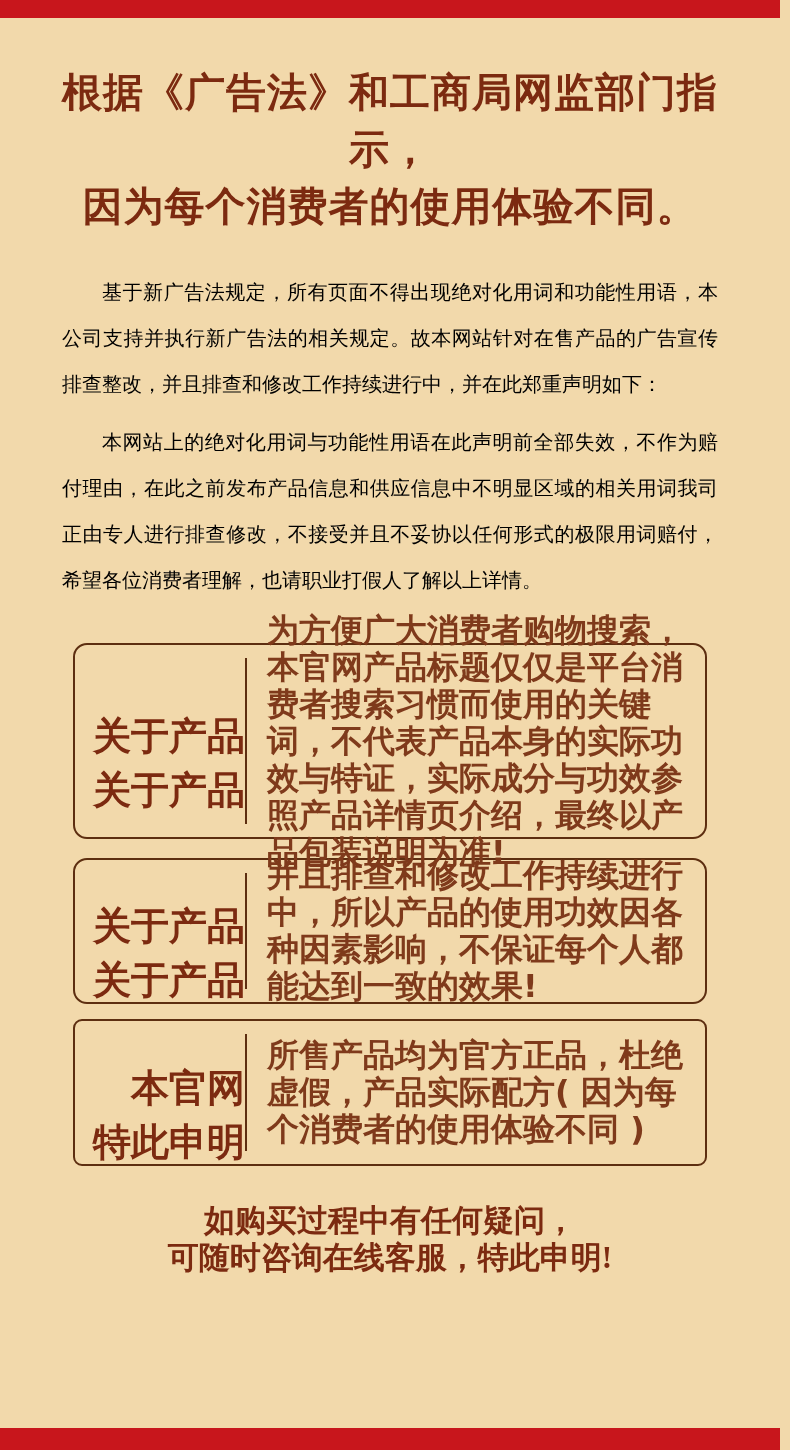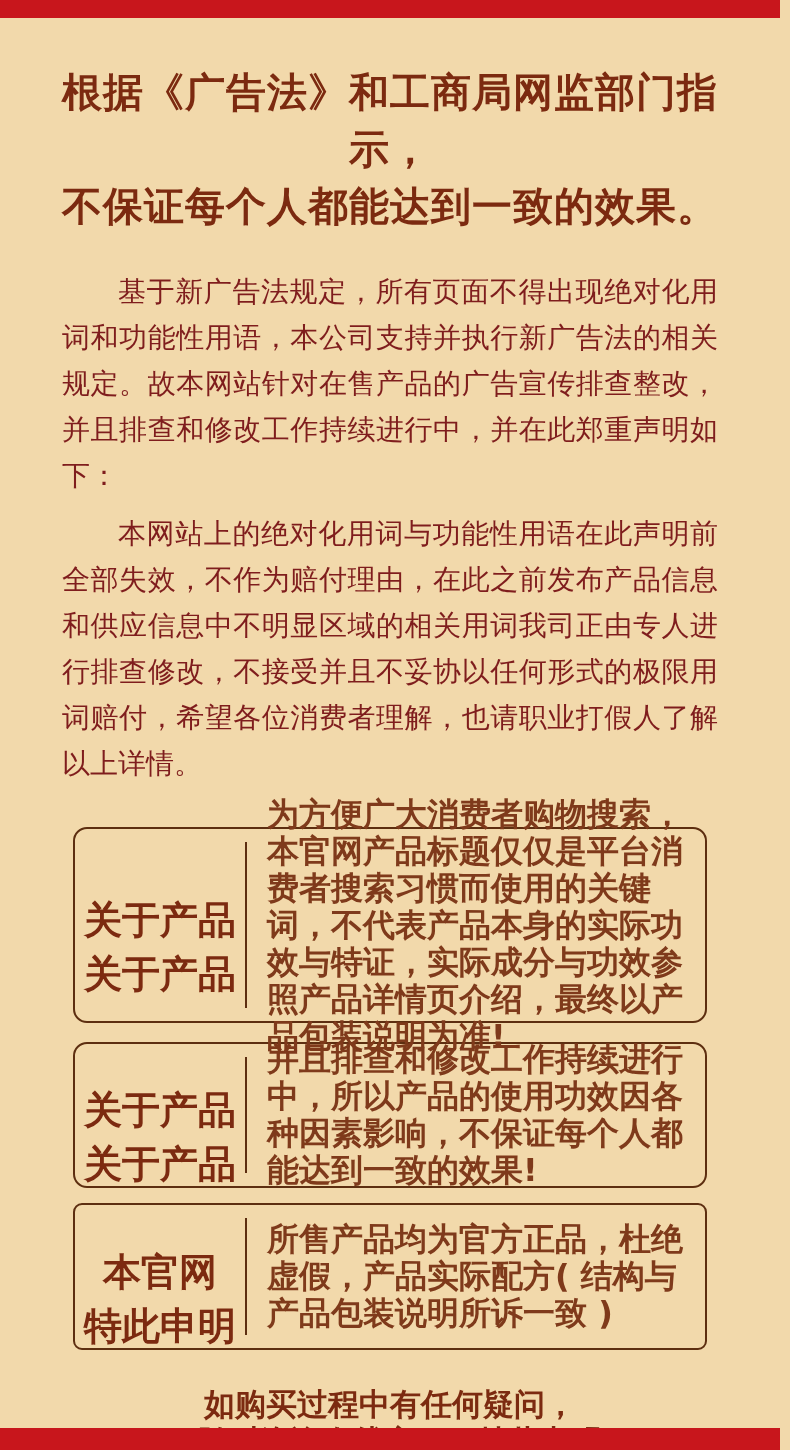--- a/index.html
+++ b/index.html
@@ -20,44 +20,44 @@
     font-size:40px;line-height:57px;
     font-weight:bold;
     color:#7c2a10;
     letter-spacing:1px;
   }
   .title span{display:block;}
 
   .para{
     width:656px;
     margin:34px auto 0;
-    font-size:28px;line-height:46px;
+    font-size:20px;line-height:46px;
     text-indent:2em;
     text-align:justify;
-    color:#7f1d1d;
+    color:#000000;
   }
   .para.second{margin-top:12px;}
 
   .box{
     box-sizing:border-box;
     width:634px;
     margin:0 auto;
     border:2px solid #5d2e10;
     border-radius:14px;
     display:flex;
     align-items:center;
     background:transparent;
   }
   .box1{height:196px;margin-top:40px;}
   .box2{height:146px;margin-top:19px;}
   .box3{height:147px;margin-top:15px;border-radius:9px;}
 
   .box-label{
     flex:0 0 170px;
-    text-align:center;
+    text-align:right;
     font-weight:bold;
     font-size:38px;line-height:54px;
     color:#7c2a10;
     margin-top:44px;
   }
   .box-label span{display:block;}
 
   .box-divider{
     width:2px;
     align-self:stretch;
@@ -85,21 +85,21 @@
 </style>
 </head>
 <body>
 
 <div class="page">
 
   <div class="bar top"></div>
 
   <h1 class="title">
     <span>根据《广告法》和工商局网监部门指示，</span>
-    <span>不保证每个人都能达到一致的效果。</span>
+    <span>因为每个消费者的使用体验不同。</span>
   </h1>
 
   <p class="para first">基于新广告法规定，所有页面不得出现绝对化用词和功能性用语，本公司支持并执行新广告法的相关规定。故本网站针对在售产品的广告宣传排查整改，并且排查和修改工作持续进行中，并在此郑重声明如下：</p>
 
   <p class="para second">本网站上的绝对化用词与功能性用语在此声明前全部失效，不作为赔付理由，在此之前发布产品信息和供应信息中不明显区域的相关用词我司正由专人进行排查修改，不接受并且不妥协以任何形式的极限用词赔付，希望各位消费者理解，也请职业打假人了解以上详情。</p>
 
   <div class="box box1">
     <div class="box-label">
       <span>关于产品</span>
       <span>关于产品</span>
@@ -116,21 +116,21 @@
     <div class="box-divider"></div>
     <div class="box-text">并且排查和修改工作持续进行中，所以产品的使用功效因各种因素影响，不保证每个人都能达到一致的效果!</div>
   </div>
 
   <div class="box box3">
     <div class="box-label">
       <span>本官网</span>
       <span>特此申明</span>
     </div>
     <div class="box-divider"></div>
-    <div class="box-text">所售产品均为官方正品，杜绝虚假，产品实际配方( 结构与产品包装说明所诉一致 )</div>
+    <div class="box-text">所售产品均为官方正品，杜绝虚假，产品实际配方( 因为每个消费者的使用体验不同 )</div>
   </div>
 
   <div class="footer">
     <span>如购买过程中有任何疑问，</span>
     <span>可随时咨询在线客服，特此申明!</span>
   </div>
 
   <div class="bar bottom"></div>
 
 </div>

